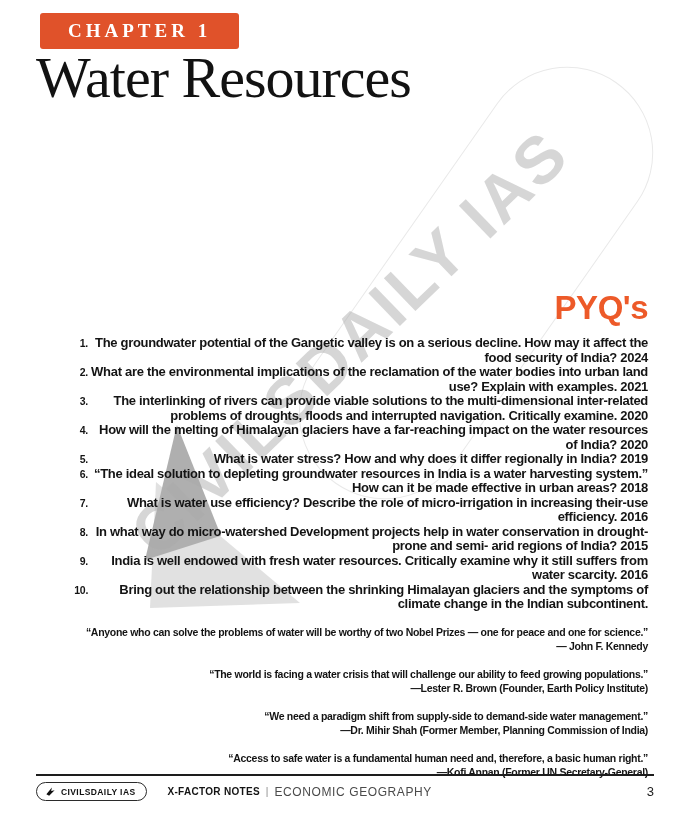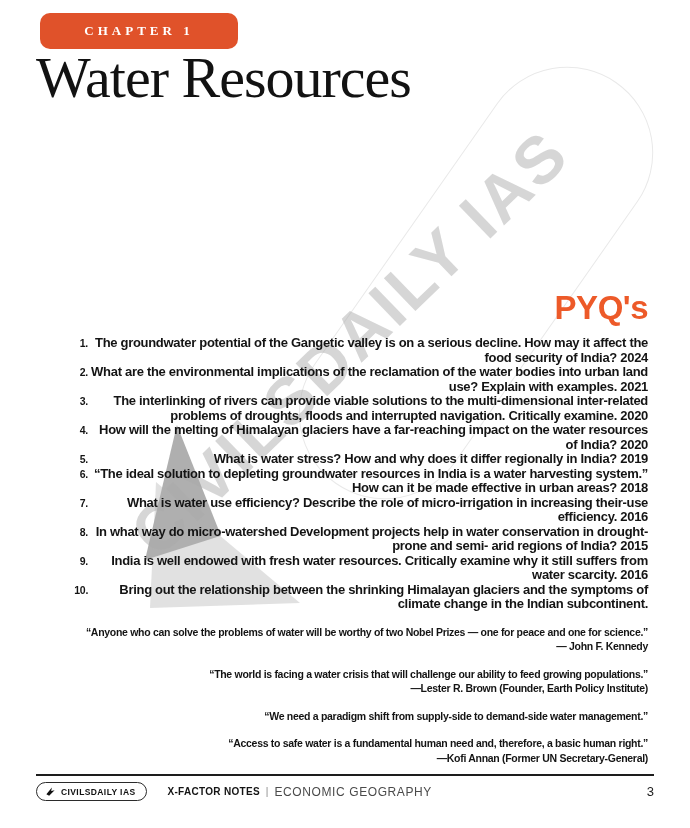--- a/index.html
+++ b/index.html
@@ -44,24 +44,24 @@
 
   
   .content-layer { position:absolute; inset:0; z-index:1; }
 
   .chapter-badge {
     position:absolute; left:40px; top:13px;
     height:36px; min-width:198px;
     background:var(--accent-badge, #E0522A);
     color:#fff;
     font-family:"Liberation Serif", serif;
-    font-weight:bold; font-size:13px; letter-spacing:4px;
+    font-weight:bold; font-size:19px; letter-spacing:4px;
     display:flex; align-items:center; justify-content:center;
     padding:0 28px;
-    border-radius:10px;
+    border-radius:3px;
   }
   .doc-title {
     position:absolute; left:36px; top:44px;
     font-family:"Liberation Serif", serif;
     font-weight:400; font-size:58px; letter-spacing:-1px;
     color:#121212; white-space:nowrap;
   }
 
   .main-col { position:absolute; left:38px; right:42px; top:289px;text-align:right; }
 
@@ -180,20 +180,21 @@
         <div class="quote">
           <div class="quote-text">“Anyone who can solve the problems of water will be worthy of two Nobel Prizes — one for peace and one for science.”</div>
           <div class="quote-attr">— John F. Kennedy</div>
         </div>
         <div class="quote">
           <div class="quote-text">“The world is facing a water crisis that will challenge our ability to feed growing populations.”</div>
           <div class="quote-attr">—Lester R. Brown (Founder, Earth Policy Institute)</div>
         </div>
         <div class="quote">
           <div class="quote-text">“We need a paradigm shift from supply-side to demand-side water management.”</div>
+          <div class="quote-attr">—Dr. Mihir Shah (Former Member, Planning Commission of India)</div>
         </div>
         <div class="quote">
           <div class="quote-text">“Access to safe water is a fundamental human need and, therefore, a basic human right.”</div>
           <div class="quote-attr">—Kofi Annan (Former UN Secretary-General)</div>
         </div>
       </div>
     </div>
 
     <div class="footer-rule"></div>
     <div class="footer-bar">

